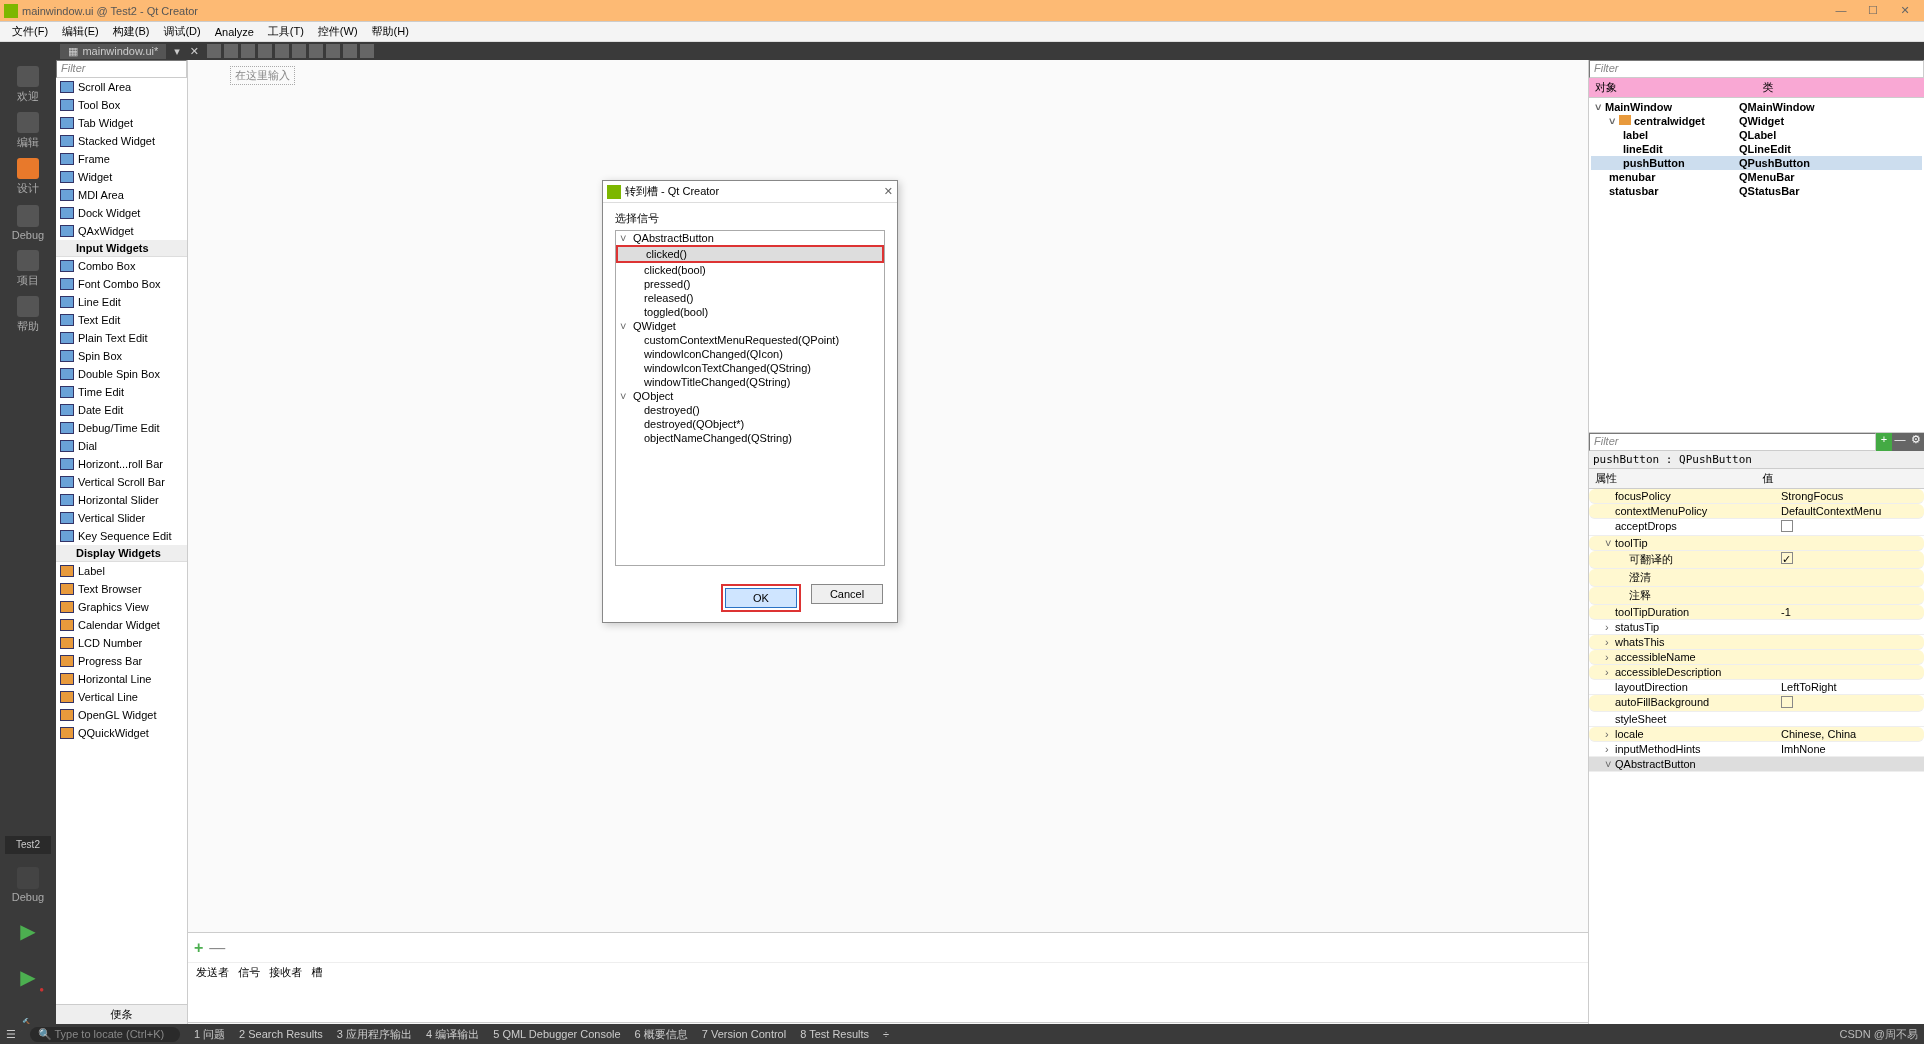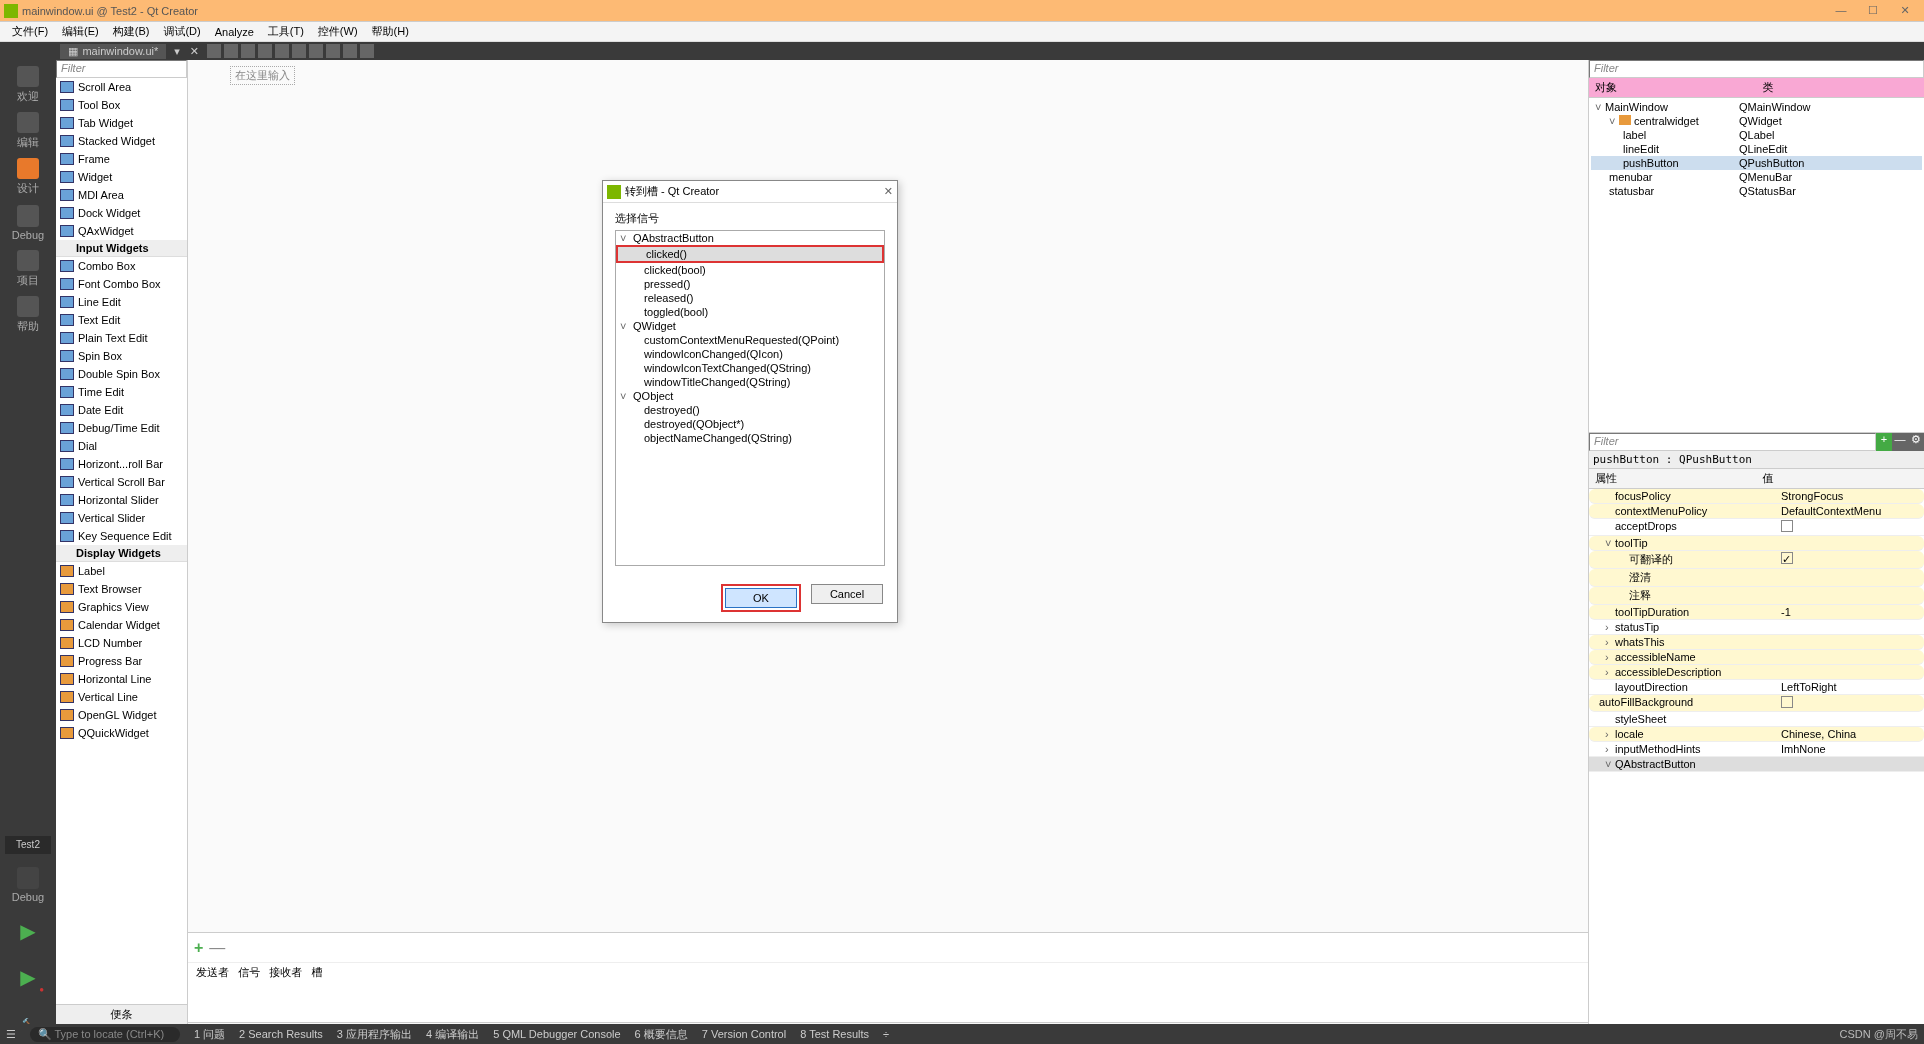--- a/index.html
+++ b/index.html
@@ -52,21 +52,21 @@
 
 .signal-row { height: 30px; background: #fff; border-top: 1px solid #ccc; display: flex; align-items: center; padding: 0 6px; gap: 6px; }
 .plus { color: #4caf50; font-weight: bold; font-size: 16px; }
 .minus { color: #888; font-size: 16px; }
 .action-tabs { height: 20px; background: #f8f8f8; border-top: 1px solid #ccc; display: flex; gap: 12px; padding: 2px 8px; color: #555; font-family: monospace; }
 
 .right-panel { width: 336px; display: flex; flex-direction: column; background: #fff; border-left: 1px solid #ccc; }
 .obj-tree { flex: 0 0 372px; display: flex; flex-direction: column; }
 .tree-hdr { display: flex; background: #f9a8d4; border-bottom: 1px solid #ccc; }
 .tree-hdr div { flex: 1; padding: 2px 6px; }
-.tree-body { flex: 1; padding: 2px; }
+.tree-body { flex: 1; padding: 2px; font-weight: bold; }
 .tree-row { display: flex; padding: 1px 0; }
 .tree-row.sel { background: #cde; }
 .tc1 { width: 148px; padding-left: 4px; }
 .tc2 { flex: 1; }
 .tree-ico { display:inline-block; width:12px; height:10px; background:#e89a3c; margin-right:3px; }
 
 .prop-panel { flex: 1; display: flex; flex-direction: column; border-top: 1px solid #ccc; }
 .prop-filter { display: flex; }
 .prop-filter .filter-box { flex: 1; }
 .prop-btn { width: 16px; height: 18px; background: #4a4; color: #fff; text-align: center; }
@@ -461,21 +461,21 @@
           </div>
           <div class="prop-row yellow">
             <div class="pc1" style="padding-left:16px"><span class="expander">›</span>accessibleDescription</div>
             <div class="pc2"></div>
           </div>
           <div class="prop-row">
             <div class="pc1" style="padding-left:16px"><span class="expander"></span>layoutDirection</div>
             <div class="pc2">LeftToRight</div>
           </div>
           <div class="prop-row yellow">
-            <div class="pc1" style="padding-left:0"><span class="expander"></span>autoFillBackground</div>
+            <div class="pc1" style="padding-left:16px"><span class="expander"></span>autoFillBackground</div>
             <div class="pc2"><span class="chk"></span></div>
           </div>
           <div class="prop-row">
             <div class="pc1" style="padding-left:16px"><span class="expander"></span>styleSheet</div>
             <div class="pc2"></div>
           </div>
           <div class="prop-row yellow">
             <div class="pc1" style="padding-left:16px"><span class="expander">›</span>locale</div>
             <div class="pc2">Chinese, China</div>
           </div>

